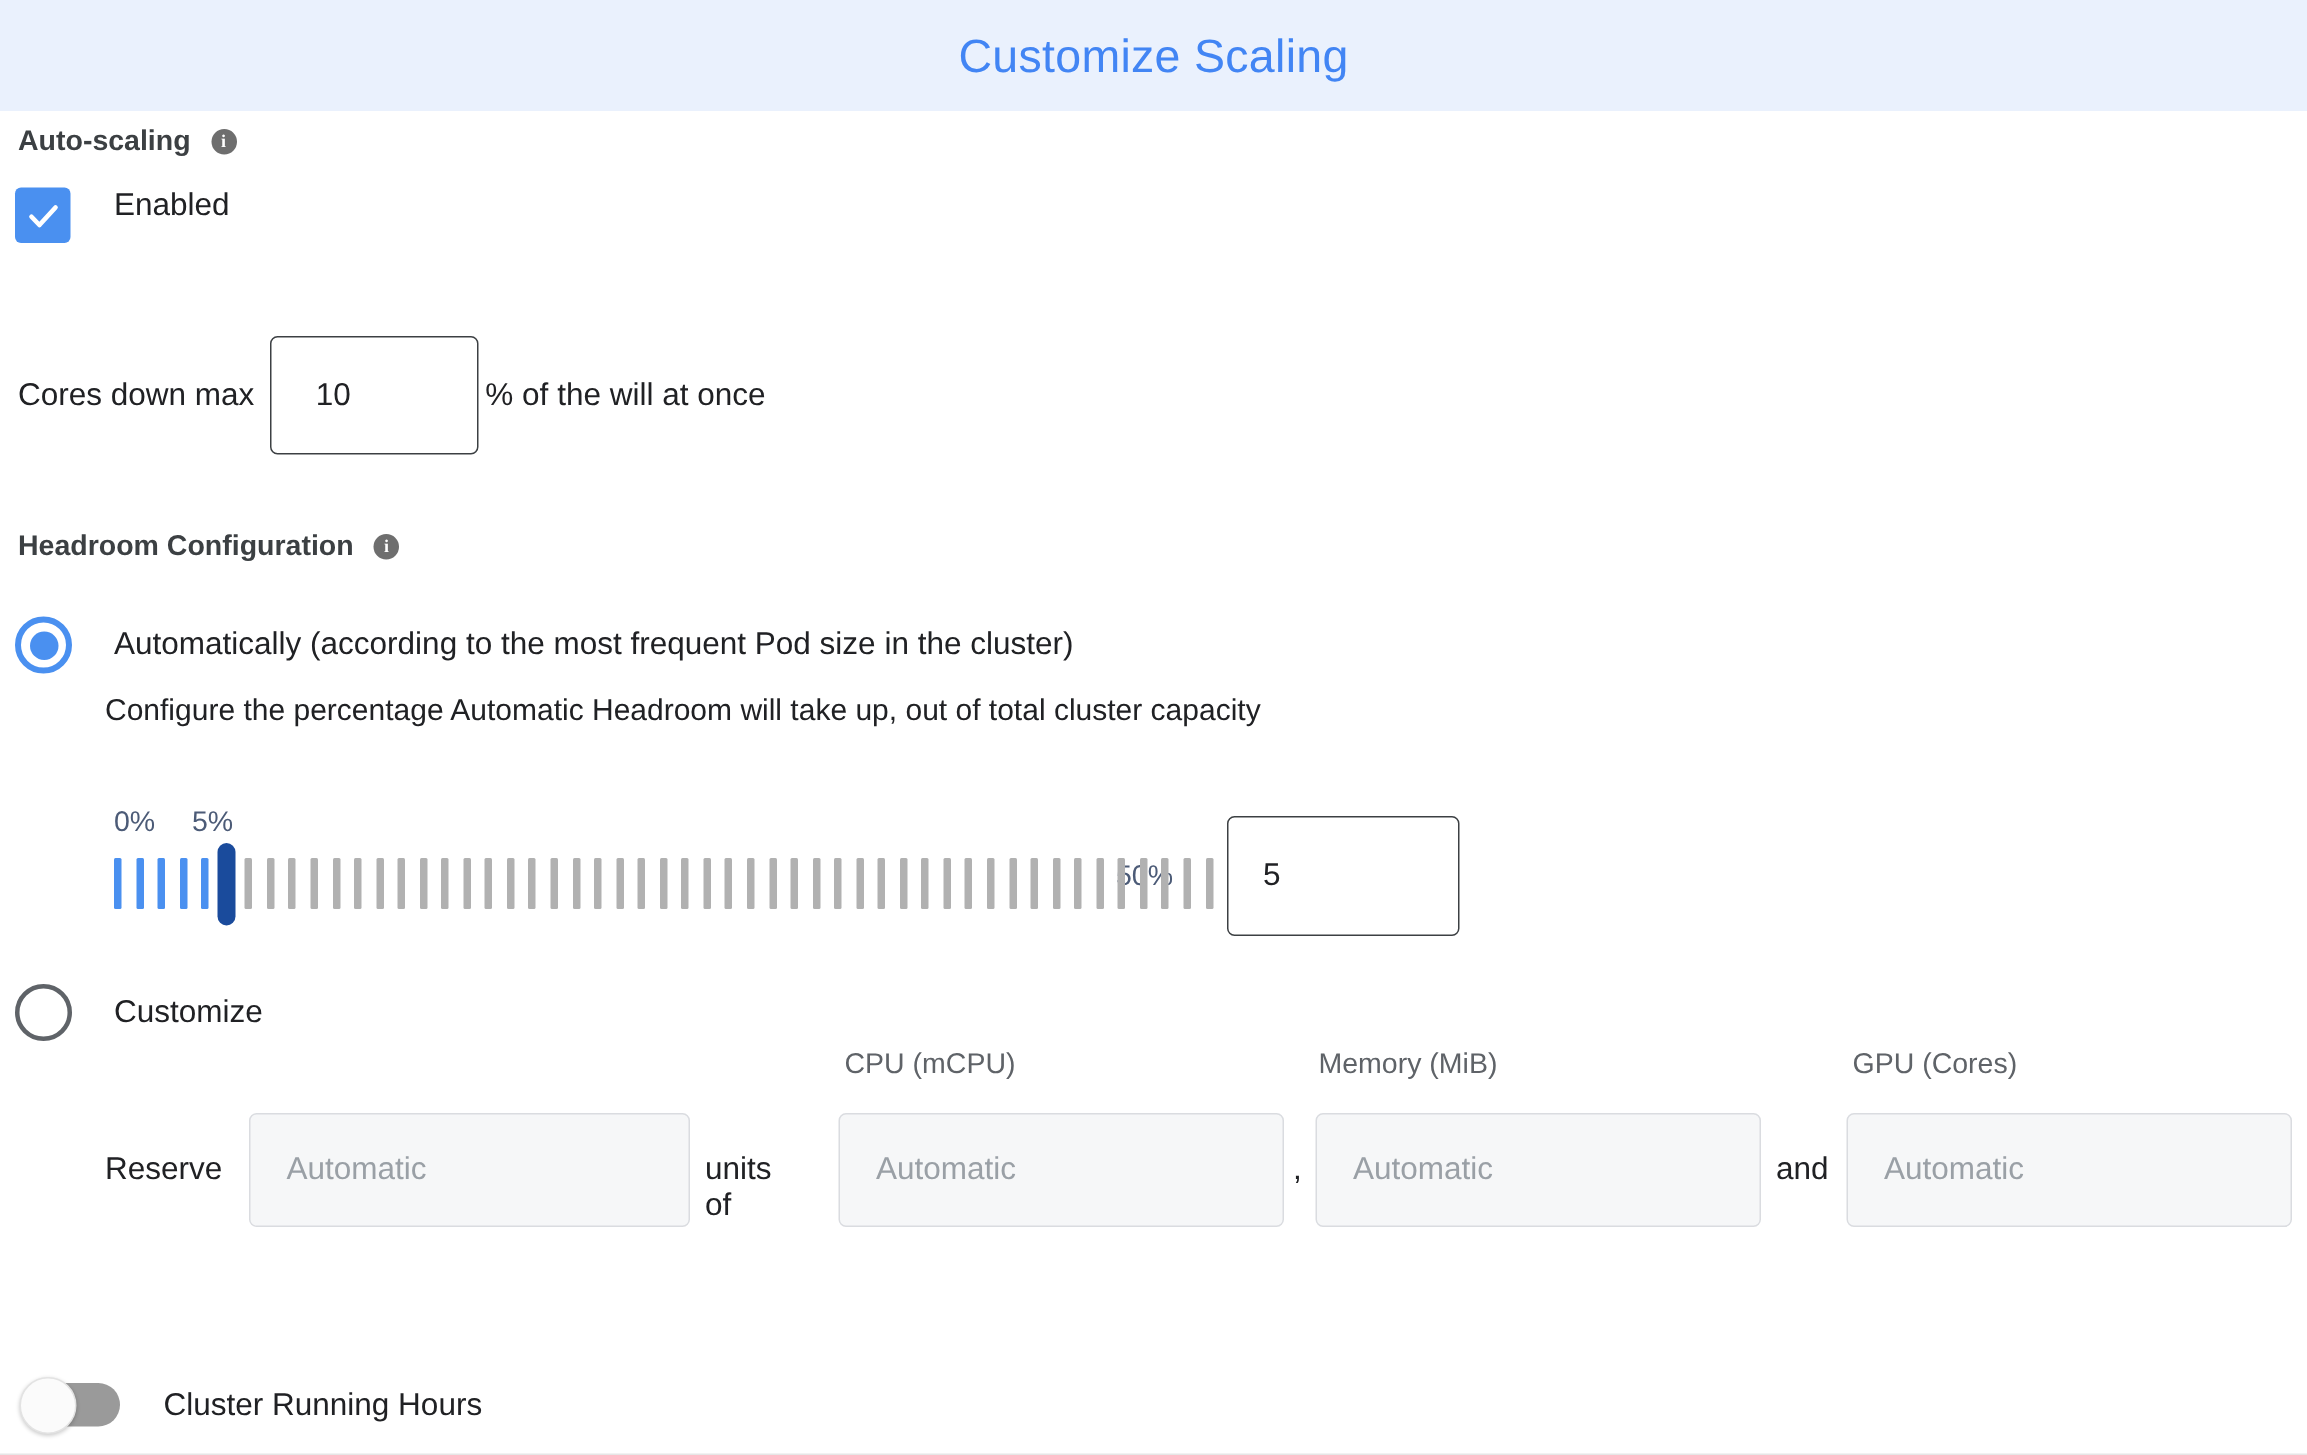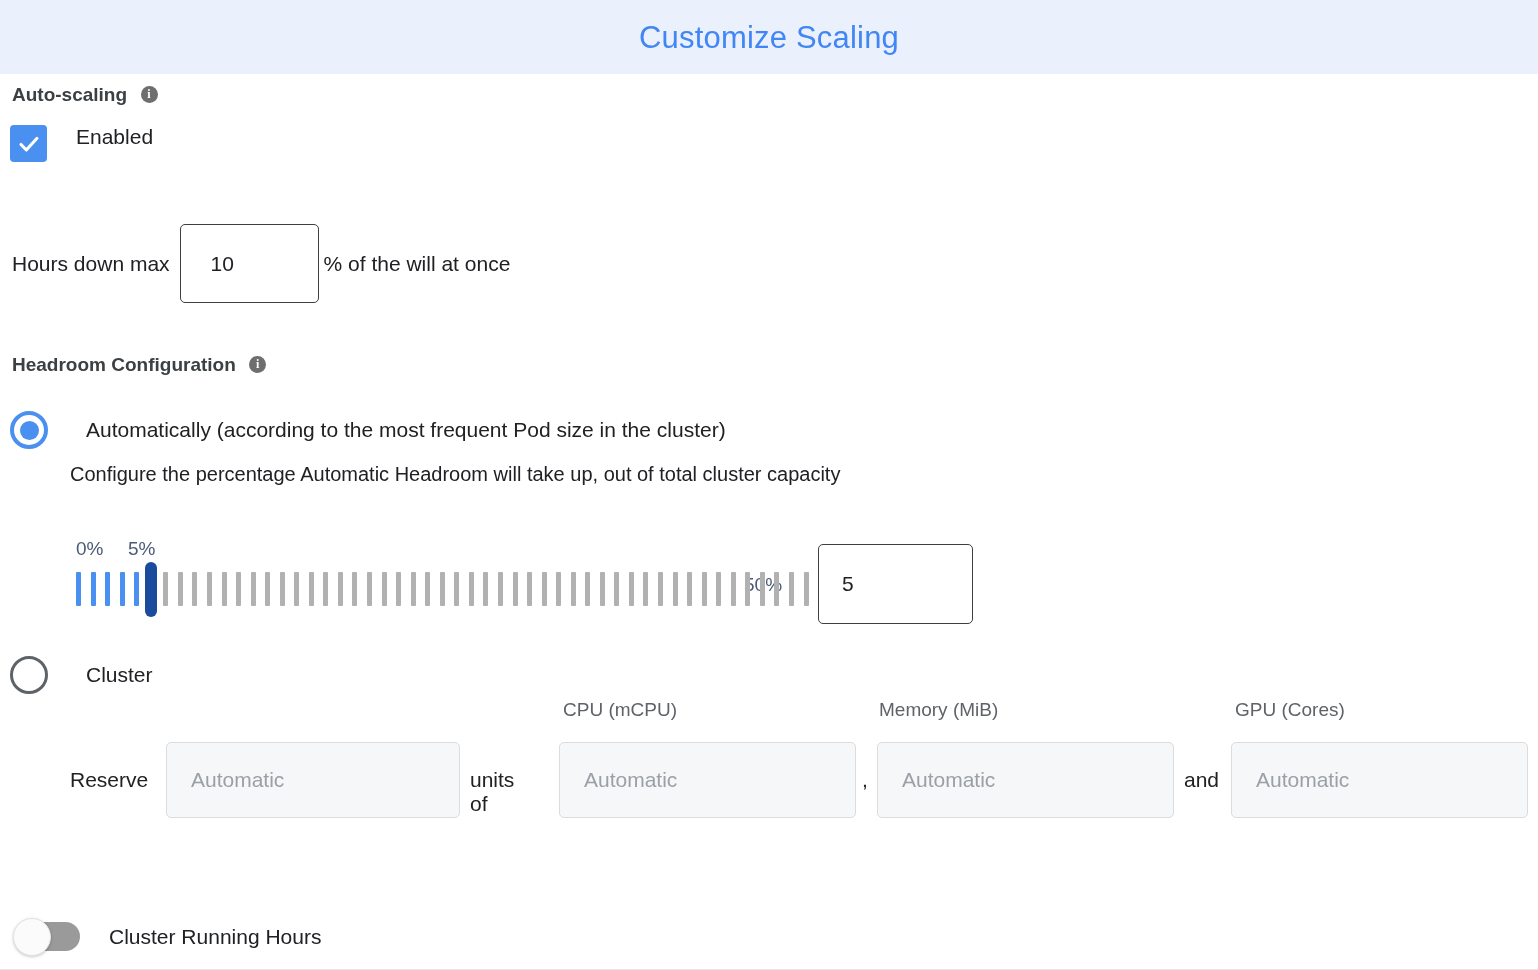--- a/index.html
+++ b/index.html
@@ -115,21 +115,20 @@
     margin-left: 5px;
   }
 
   
   .headroom-head { position: absolute; left: 12px; top: 354px; }
 
   .radio-row {
     position: absolute;
     display: flex;
     align-items: center;
-    gap: 10px;
   }
   .radio-row.auto { left: 10px; top: 411px; }
   .radio-row.manual { left: 10px; top: 656px; }
 
   .radio {
     width: 38px;
     height: 38px;
     border-radius: 50%;
     flex: none;
     display: flex;
@@ -319,21 +318,21 @@
 <div class="checkbox-row">
   <div class="checkbox">
     <svg width="26" height="26" viewBox="0 0 26 26">
       <path d="M5 13.5 L10.3 19 L21 7.3" fill="none" stroke="#ffffff" stroke-width="3.1" stroke-linecap="round" stroke-linejoin="round"></path>
     </svg>
   </div>
   <div class="checkbox-label">Enabled</div>
 </div>
 
 <div class="scaledown-row">
-  <div class="scaledown-label">Hours down max</div>
+  <div class="scaledown-label">Cores down max</div>
   <div class="text-box">10</div>
   <div class="scaledown-suffix">% of the will at once</div>
 </div>
 
 <div class="headroom-head">
   <span class="section-label">Headroom Configuration</span>
   <span class="info-icon">
       <span>i</span>
     </span>
 </div>
@@ -404,21 +403,21 @@
       <div class="tick empty" style="left: 712.95px; background: rgb(177, 177, 177);"></div>
       <div class="tick empty" style="left: 727.5px; background: rgb(177, 177, 177);"></div>
       <div class="thumb" style="left: 69.25px; background: rgb(26, 75, 156);"></div>
     </div>
 </div>
 
 <div class="slider-value-box">5</div>
 
 <div class="radio-row manual">
   <div class="radio unchecked"></div>
-  <div class="radio-label">Cluster</div>
+  <div class="radio-label">Customize</div>
 </div>
 
 <div class="col-header cpu">CPU (mCPU)</div>
 <div class="col-header mem">Memory (MiB)</div>
 <div class="col-header gpu">GPU (Cores)</div>
 
 <div class="reserve-row">
   <div class="reserve-label">Reserve</div>
 
   <div class="disabled-input di-units">Automatic</div>

